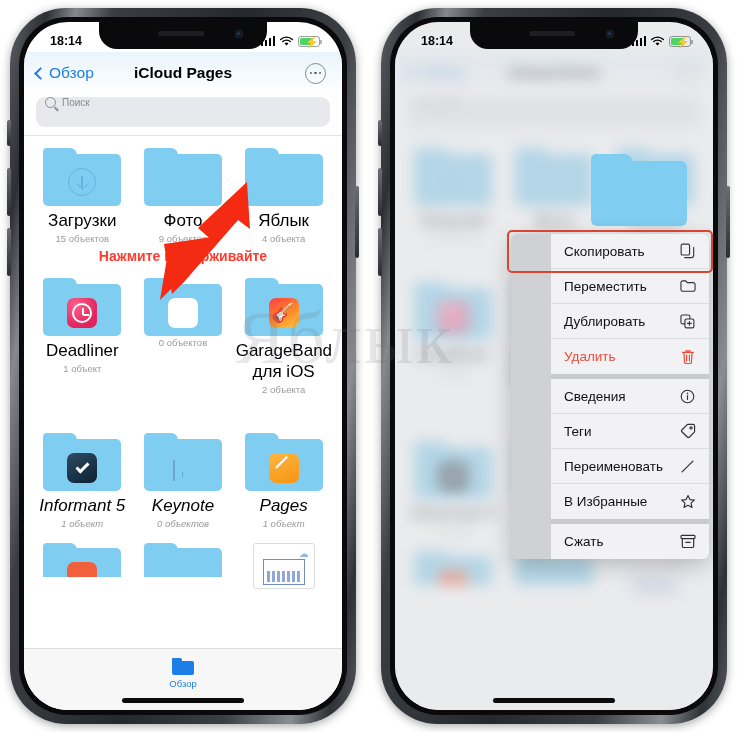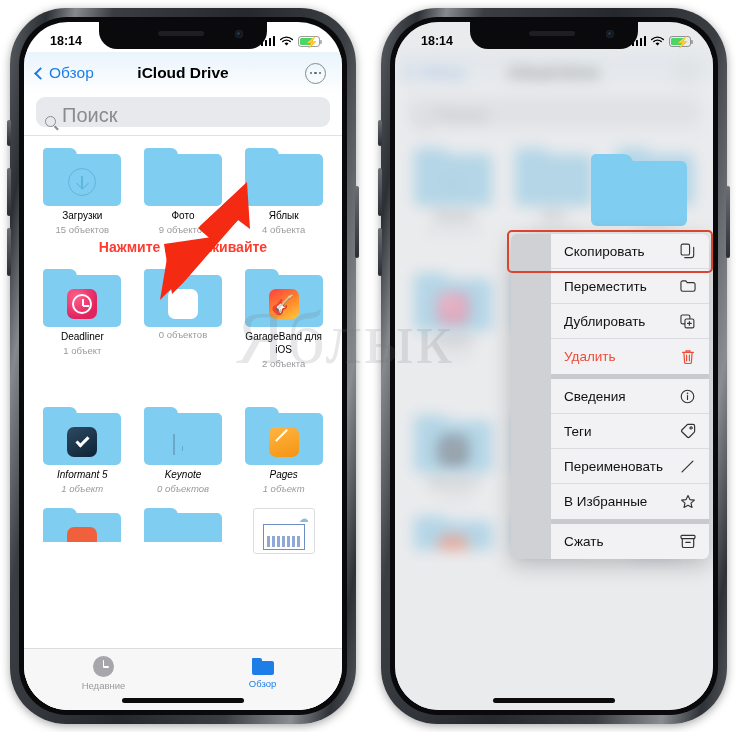--- a/index.html
+++ b/index.html
@@ -144,22 +144,22 @@
 
   
   .searchwrap {
     position:absolute; top:72px; left:0; right:0; height:42px;
     background:#fff; padding: 3px 12px 0;
     border-bottom: 1px solid #e2e2e5;
     z-index: 18;
   }
   .searchbar {
     height:30px;border-radius:9px;background:#e8e9ec;
-    display:flex;align-items:flex-end;gap:6px;padding:0 9px;
-    color:#8a8a8f;font-size:20px;
+    display:flex;align-items:flex-start;gap:6px;padding:0 9px;
+    color:#8a8a8f;font-size:10px;
   }
   .mag { width:11px;height:11px;border:1.6px solid #8a8a8f;border-radius:50%;position:relative;flex:none; }
   .mag::after{content:"";position:absolute;right:-4px;bottom:-3px;width:5px;height:1.6px;background:#8a8a8f;transform:rotate(45deg);}
 
   
   .content {
     position:absolute; top:114px; left:0; right:0; bottom:0;
     background:#fff; overflow:hidden;
   }
   .grid {
@@ -195,21 +195,21 @@
   .dl-badge .arr {
     width:1.8px;height:12px;background:#5fb6dd;position:relative;
   }
   .dl-badge .arr::after{
     content:"";position:absolute;left:-3.3px;bottom:0;
     width:8px;height:8px;border-right:1.8px solid #5fb6dd;
     border-bottom:1.8px solid #5fb6dd;transform:rotate(45deg);
     transform-origin:center;
   }
   .cell .name {
-    font-size:10px; color:#000; text-align:center; margin-top:4px; line-height:1.25;
+    font-size:17px; color:#000; text-align:center; margin-top:4px; line-height:1.25;
     max-width: 96px;
   }
   .cell .count { font-size:9.5px; color:#9a9a9e; text-align:center; margin-top:1.5px; }
 
   
   .ic-deadliner { background: radial-gradient(circle at 30% 25%, #ff5f8d, #e0245e 70%); }
   .ic-documents { background:#fff; color:#111; font-size:20px; }
   .ic-garage    { background: linear-gradient(150deg,#ff4b3e 10%, #ff8a2a 55%, #ffc83d 100%); }
   .ic-informant { background: linear-gradient(150deg,#2d4a63,#0d2233); }
   .ic-keynote   { background:#7fcdf0; }
@@ -370,21 +370,21 @@
                 <div class="bolt">⚡</div>
             </div>
           </div>
         </div>
 
         <div class="navbar">
           <div class="nav-back">
             <span class="chev"></span>
             <span>Обзор</span>
           </div>
-          <div class="nav-title">iCloud Drive</div>
+          <div class="nav-title">iCloud Pages</div>
           <div class="nav-more">
               <i></i>
               <i></i>
               <i></i>
             </div>
         </div>
 
         <div class="searchwrap">
           <div class="searchbar">
             <span class="mag"></span>
@@ -515,24 +515,20 @@
             </div>
           </div>
         </div>
 
         <svg class="arrow-svg" width="120" height="140" viewBox="0 0 120 140">
           <path d="M105 8 L58 52 L70 63 L22 70 L30 120 L42 108 L96 46 L108 55 Z" fill="#f42b12"></path>
           <path d="M104 10 L56 54 L74 70 L26 78 L18 126 L40 104 L98 44 Z" fill="#f42b12"></path>
         </svg>
 
         <div class="tabbar">
-          <div class="tabitem tab-recent">
-            <span class="clock-ic"></span>
-            <span class="lbl">Недавние</span>
-          </div>
           <div class="tabitem tab-browse">
             <span class="fold-ic">
                 <span class="t"></span>
                 <span class="b"></span>
               </span>
             <span class="lbl">Обзор</span>
           </div>
         </div>
 
         <div class="homebar"></div>

